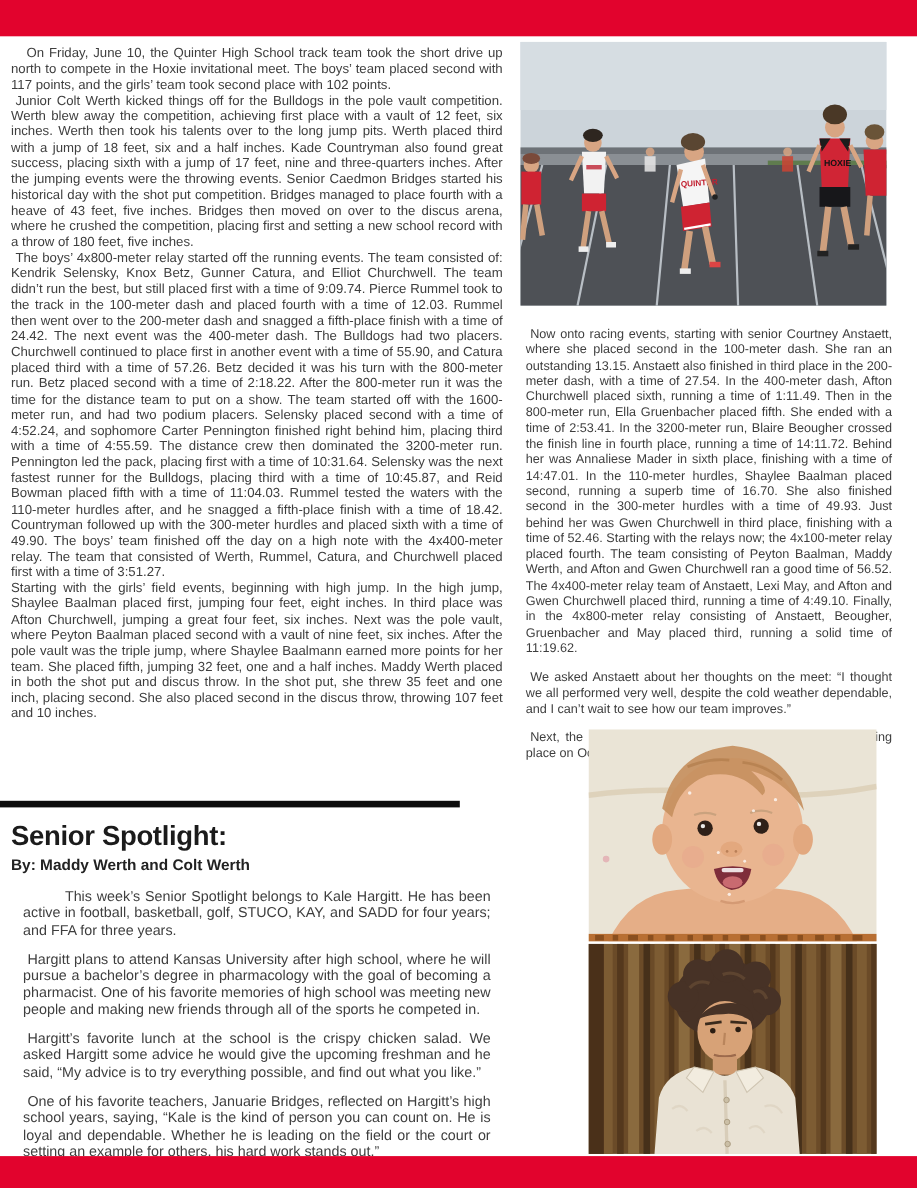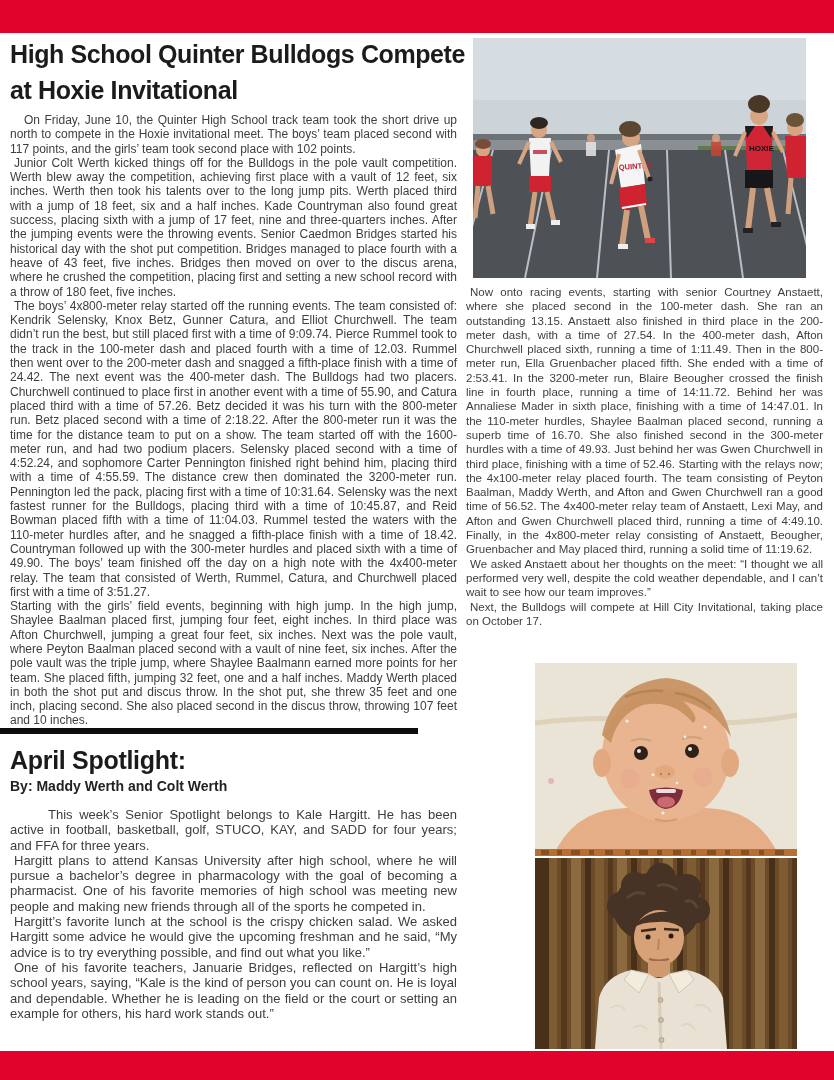--- a/index.html
+++ b/index.html
@@ -16,46 +16,42 @@
   .ind-md{text-indent:14px;}
   .ind-sm{text-indent:4px;}
   .ind-lg{text-indent:38px;}
 
   .divider{position:absolute;left:0;top:728px;width:418px;height:6px;background:#0c0c0c;}
 
   .spotlight{position:absolute;left:10px;top:746px;width:447px;}
   .spotlight .headline2{font-size:25px;font-weight:700;color:#1b1b1b;letter-spacing:-0.3px;}
   .spotlight .byline{}
   .sstext{margin-top:13px;}
-  .sstext p{margin:0;font-size:13px;line-height:15.3px;text-align:justify;color:#3e3e3e;}
+  .sstext p{margin:11px;font-size:13px;line-height:15.3px;text-align:justify;color:#3e3e3e;}
 
   .trackphoto{position:absolute;left:473px;top:38px;width:333px;height:240px;}
   .trackphoto svg{display:block;}
   .caption{position:absolute;left:0;right:0;bottom:4px;background:rgba(177,177,177,0.95);
            color:#2e2e2e;font-size:11.5px;line-height:14px;text-align:center;padding:3px 6px;}
 
   .rightcol{position:absolute;left:466px;top:285px;width:357px;}
-  .rightcol p{margin:0;font-size:11.5px;line-height:14.3px;text-align:justify;color:#3e3e3e;}
+  .rightcol p{margin:12px;font-size:11.5px;line-height:14.3px;text-align:justify;color:#3e3e3e;}
 
   .babyphoto{position:absolute;left:535px;top:663px;width:262px;height:193px;}
   .teenphoto{position:absolute;left:535px;top:858px;width:262px;height:191px;}
   .babyphoto svg,.teenphoto svg{display:block;}
 </style>
 </head>
 <body>
 
 <div class="page">
 
   <div class="topbar"></div>
 
   <div class="leftcol">
-    <div class="headline">
-      <div>High School Quinter Bulldogs Compete</div>
-      <div>at Hoxie Invitational</div>
-    </div>
     <div class="bodytext">
       <p class="ind-md">On Friday, June 10, the Quinter High School track team took the short drive up north to compete in the Hoxie invitational meet. The boys’ team placed second with 117 points, and the girls’ team took second place with 102 points.</p>
       <p class="ind-sm">Junior Colt Werth kicked things off for the Bulldogs in the pole vault competition. Werth blew away the competition, achieving first place with a vault of 12 feet, six inches. Werth then took his talents over to the long jump pits. Werth placed third with a jump of 18 feet, six and a half inches. Kade Countryman also found great success, placing sixth with a jump of 17 feet, nine and three-quarters inches. After the jumping events were the throwing events. Senior Caedmon Bridges started his historical day with the shot put competition. Bridges managed to place fourth with a heave of 43 feet, five inches. Bridges then moved on over to the discus arena, where he crushed the competition, placing first and setting a new school record with a throw of 180 feet, five inches.</p>
       <p class="ind-sm">The boys’ 4x800-meter relay started off the running events. The team consisted of: Kendrik Selensky, Knox Betz, Gunner Catura, and Elliot Churchwell. The team didn’t run the best, but still placed first with a time of 9:09.74. Pierce Rummel took to the track in the 100-meter dash and placed fourth with a time of 12.03. Rummel then went over to the 200-meter dash and snagged a fifth-place finish with a time of 24.42. The next event was the 400-meter dash. The Bulldogs had two placers. Churchwell continued to place first in another event with a time of 55.90, and Catura placed third with a time of 57.26. Betz decided it was his turn with the 800-meter run. Betz placed second with a time of 2:18.22. After the 800-meter run it was the time for the distance team to put on a show. The team started off with the 1600-meter run, and had two podium placers. Selensky placed second with a time of 4:52.24, and sophomore Carter Pennington finished right behind him, placing third with a time of 4:55.59. The distance crew then dominated the 3200-meter run. Pennington led the pack, placing first with a time of 10:31.64. Selensky was the next fastest runner for the Bulldogs, placing third with a time of 10:45.87, and Reid Bowman placed fifth with a time of 11:04.03. Rummel tested the waters with the 110-meter hurdles after, and he snagged a fifth-place finish with a time of 18.42. Countryman followed up with the 300-meter hurdles and placed sixth with a time of 49.90. The boys’ team finished off the day on a high note with the 4x400-meter relay. The team that consisted of Werth, Rummel, Catura, and Churchwell placed first with a time of 3:51.27.</p>
       <p>Starting with the girls’ field events, beginning with high jump. In the high jump, Shaylee Baalman placed first, jumping four feet, eight inches. In third place was Afton Churchwell, jumping a great four feet, six inches. Next was the pole vault, where Peyton Baalman placed second with a vault of nine feet, six inches. After the pole vault was the triple jump, where Shaylee Baalmann earned more points for her team. She placed fifth, jumping 32 feet, one and a half inches. Maddy Werth placed in both the shot put and discus throw. In the shot put, she threw 35 feet and one inch, placing second. She also placed second in the discus throw, throwing 107 feet and 10 inches.</p>
     </div>
   </div>
 
   <figure class="trackphoto" style="margin:0;">
     <svg width="333" height="240" viewBox="0 0 333 240">
@@ -139,21 +135,21 @@
 
   <div class="rightcol">
     <p class="ind-sm">Now onto racing events, starting with senior Courtney Anstaett, where she placed second in the 100-meter dash. She ran an outstanding 13.15. Anstaett also finished in third place in the 200-meter dash, with a time of 27.54. In the 400-meter dash, Afton Churchwell placed sixth, running a time of 1:11.49. Then in the 800-meter run, Ella Gruenbacher placed fifth. She ended with a time of 2:53.41. In the 3200-meter run, Blaire Beougher crossed the finish line in fourth place, running a time of 14:11.72. Behind her was Annaliese Mader in sixth place, finishing with a time of 14:47.01. In the 110-meter hurdles, Shaylee Baalman placed second, running a superb time of 16.70. She also finished second in the 300-meter hurdles with a time of 49.93. Just behind her was Gwen Churchwell in third place, finishing with a time of 52.46. Starting with the relays now; the 4x100-meter relay placed fourth. The team consisting of Peyton Baalman, Maddy Werth, and Afton and Gwen Churchwell ran a good time of 56.52. The 4x400-meter relay team of Anstaett, Lexi May, and Afton and Gwen Churchwell placed third, running a time of 4:49.10. Finally, in the 4x800-meter relay consisting of Anstaett, Beougher, Gruenbacher and May placed third, running a solid time of 11:19.62.</p>
     <p class="ind-sm">We asked Anstaett about her thoughts on the meet: “I thought we all performed very well, despite the cold weather dependable, and I can’t wait to see how our team improves.”</p>
     <p class="ind-sm">Next, the Bulldogs will compete at Hill City Invitational, taking place on October 17.</p>
   </div>
 
   <div class="divider"></div>
 
   <div class="spotlight">
-    <div class="headline2">April Spotlight:</div>
+    <div class="headline2">Senior Spotlight:</div>
     <div class="byline">By: Maddy Werth and Colt Werth</div>
     <div class="sstext">
       <p class="ind-lg">This week’s Senior Spotlight belongs to Kale Hargitt. He has been active in football, basketball, golf, STUCO, KAY, and SADD for four years; and FFA for three years.</p>
       <p class="ind-sm">Hargitt plans to attend Kansas University after high school, where he will pursue a bachelor’s degree in pharmacology with the goal of becoming a pharmacist. One of his favorite memories of high school was meeting new people and making new friends through all of the sports he competed in.</p>
       <p class="ind-sm">Hargitt’s favorite lunch at the school is the crispy chicken salad. We asked Hargitt some advice he would give the upcoming freshman and he said, “My advice is to try everything possible, and find out what you like.”</p>
       <p class="ind-sm">One of his favorite teachers, Januarie Bridges, reflected on Hargitt’s high school years, saying, “Kale is the kind of person you can count on. He is loyal and dependable. Whether he is leading on the field or the court or setting an example for others, his hard work stands out.”</p>
     </div>
   </div>
 
   <figure class="babyphoto" style="margin:0;">

